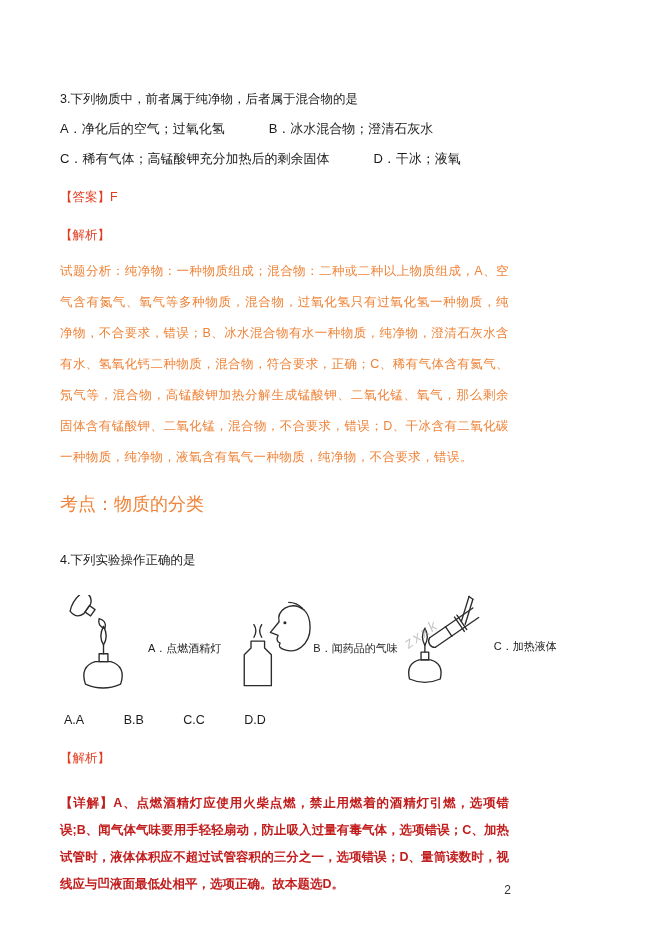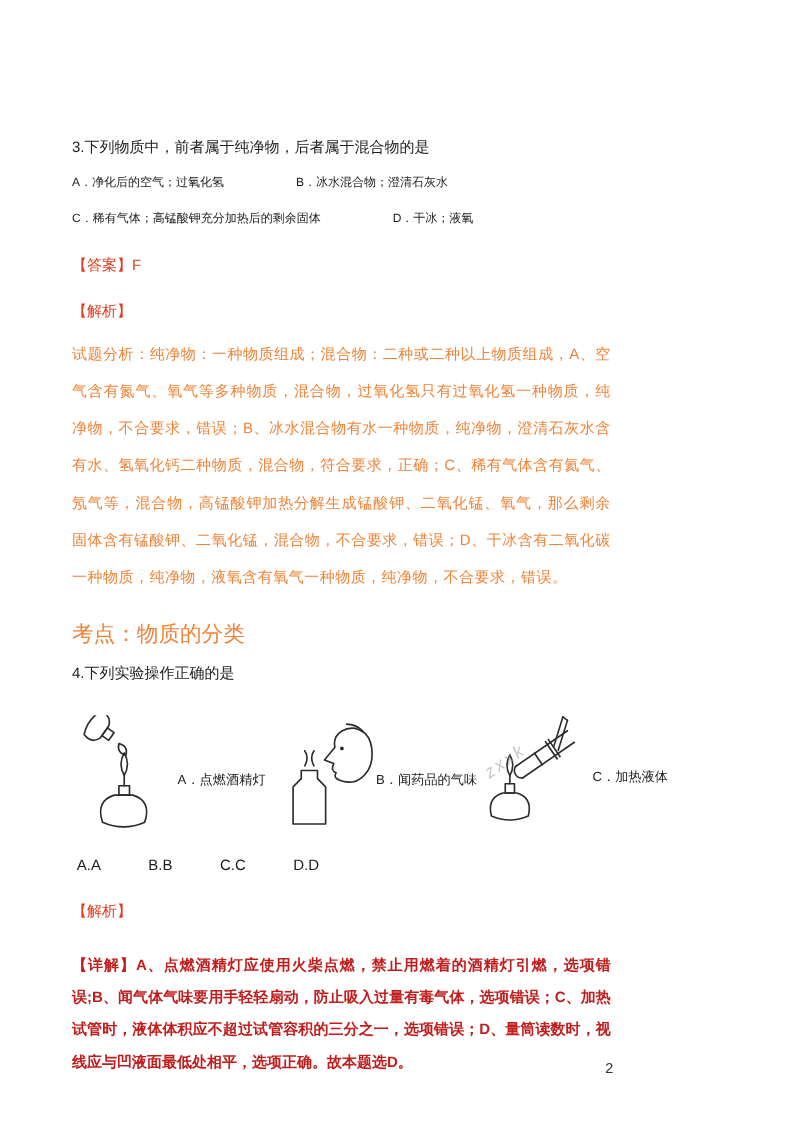--- a/index.html
+++ b/index.html
@@ -1,25 +1,25 @@
 <!DOCTYPE html>
 <html><head>
 <meta charset="utf-8">
 <style>
   *{margin:0;padding:0;box-sizing:border-box}
   html,body{background:#ffffff}
   body{width:661px;height:935px;font-family:"Liberation Sans","DejaVu Sans",sans-serif;color:#1c1c1c}
-  .page{position:relative;width:567px;height:935px;background:#fff;padding:108px 58px 0 60px;overflow:hidden}
+  .page{position:relative;width:567px;height:935px;background:#fff;padding:84px 58px 0 60px;overflow:hidden}
   .line{font-size:12.5px;line-height:30px}
-  .opt-row{display:flex;gap:60px;font-size:10px;line-height:30px}
+  .opt-row{display:flex;gap:44px;font-size:13px;line-height:30px}
   .red{color:#e23b1e}
   .ans{margin-top:8px}
   .analysis{color:#ef8338;font-size:12.5px;line-height:31px;text-align:justify;margin-top:6px;letter-spacing:.4px}
   .topic{color:#ef8338;font-size:18px;line-height:30px;margin-top:16px}
-  .q4stem{margin-top:3px}
+  .q4stem{margin-top:26px}
   .figs{display:flex;justify-content:space-between;align-items:flex-end;margin-top:8px;width:535px}
   .fig{display:flex;flex-direction:row;align-items:center;position:relative}
   .fig .cap{font-size:11px;margin-top:7px;color:#1c1c1c;white-space:nowrap}
   svg.sketch{stroke:#2b2b2b;stroke-width:1.4;fill:none;stroke-linecap:round;stroke-linejoin:round}
   svg.sketch text{stroke:none;fill:#2b2b2b}
   .choices{margin-top:10px;font-size:12.5px;line-height:30px;padding-left:4px}
   .choices span{margin-right:36px}
   .detail{color:#c21d1d;font-weight:bold;font-size:12.5px;line-height:27px;text-align:justify;margin-top:17px}
   .pageno{position:absolute;right:56px;bottom:38px;font-size:12px;color:#333}
   .watermark{position:absolute;left:4px;top:34px;transform:rotate(-35deg);color:rgba(145,145,145,.5);font-size:15px;font-style:italic;letter-spacing:2px;pointer-events:none}

